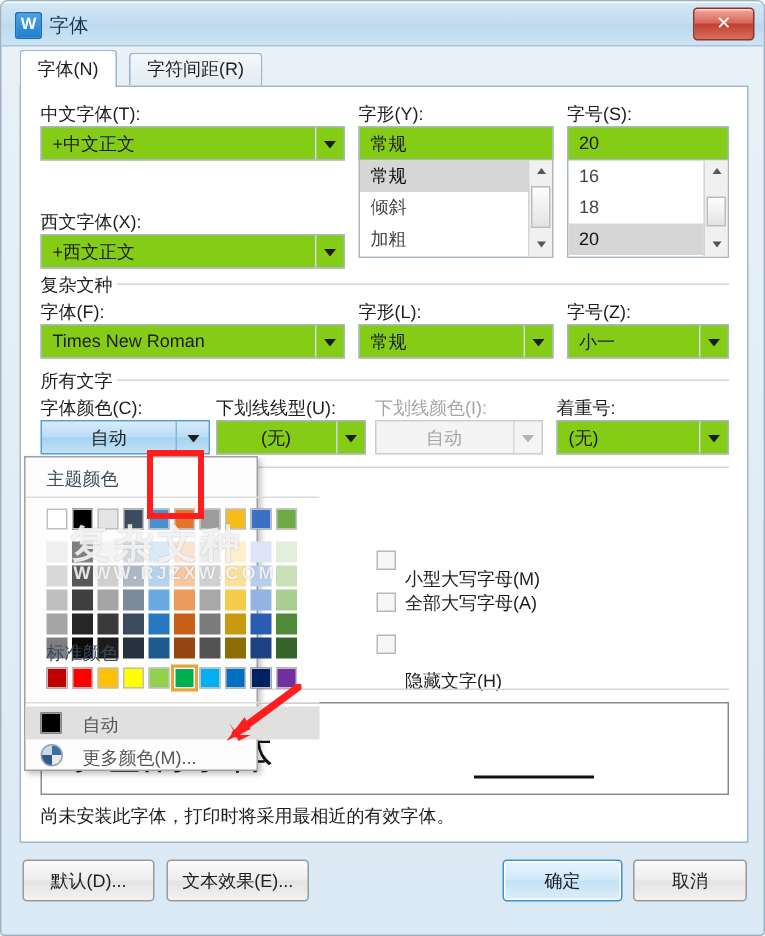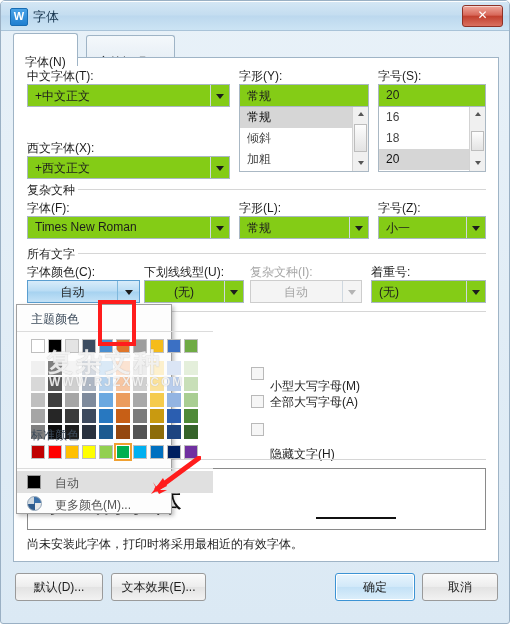--- a/index.html
+++ b/index.html
@@ -43,21 +43,21 @@
     background:linear-gradient(180deg,#f0a89c 0%,#d8685a 45%,#c2402f 52%,#d9705f 100%);
     border:1px solid #8e3227;border-radius:3px;
     box-shadow:inset 0 1px 0 rgba(255,255,255,.55);
     color:#fff;font-size:12px;font-weight:bold;line-height:19px;text-align:center;
     cursor:pointer;
   }
   
   .tabstrip{position:absolute;left:12px;top:32px;width:486px;height:24px;}
   .tab{
     position:absolute;top:2px;height:22px;line-height:21px;
-    box-sizing:border-box;padding:16px 11px;font-size:12px;color:#1d1d1d;
+    box-sizing:border-box;padding:0 11px;font-size:12px;color:#1d1d1d;
     border:1px solid #9fb4c6;border-bottom:none;border-radius:3px 3px 0 0;
     background:linear-gradient(180deg,#f4f8fb 0%,#e2ebf3 100%);
     cursor:pointer;
   }
   .tab.active{
     top:0;height:25px;line-height:24px;
     background:#ffffff;border-color:#9fb4c6;z-index:3;
   }
   
   .panel{
@@ -275,21 +275,21 @@
       <span class="val">自动</span>
       <span class="arrow"></span>
     </div>
 
     <div class="lbl" style="left:130px;top:206px;">下划线线型(U):</div>
     <div class="combo" style="left:130px;top:222px;width:100px;">
       <span class="val" style="left:0;right:20px;text-align:center;">(无)</span>
       <span class="arrow"></span>
     </div>
 
-    <div class="lbl dim" style="left:236px;top:206px;">复杂文种(I):</div>
+    <div class="lbl dim" style="left:236px;top:206px;">下划线颜色(I):</div>
     <div class="combo disabled" style="left:236px;top:222px;width:112px;">
       <span class="val" style="left:0;right:20px;text-align:center;">自动</span>
       <span class="arrow"></span>
     </div>
 
     <div class="lbl" style="left:357px;top:206px;">着重号:</div>
     <div class="combo" style="left:357px;top:222px;width:115px;">
       <span class="val">(无)</span>
       <span class="arrow"></span>
     </div>

